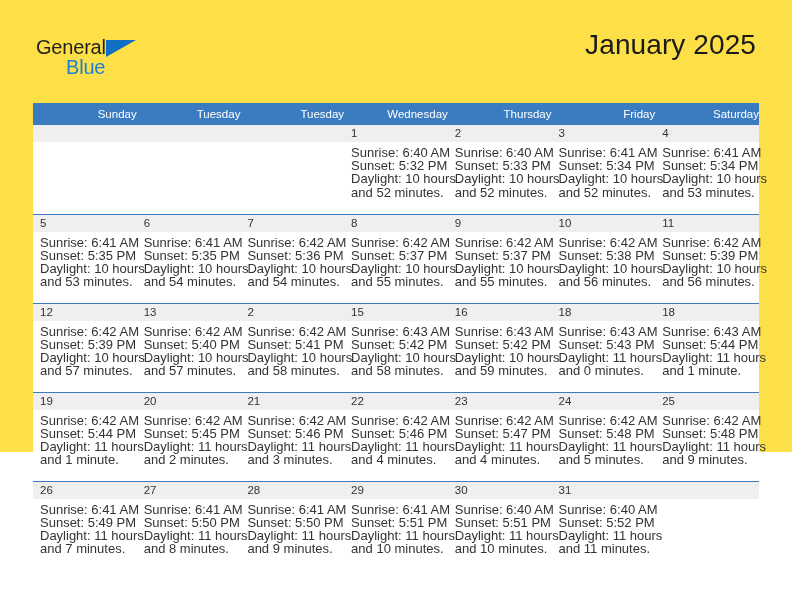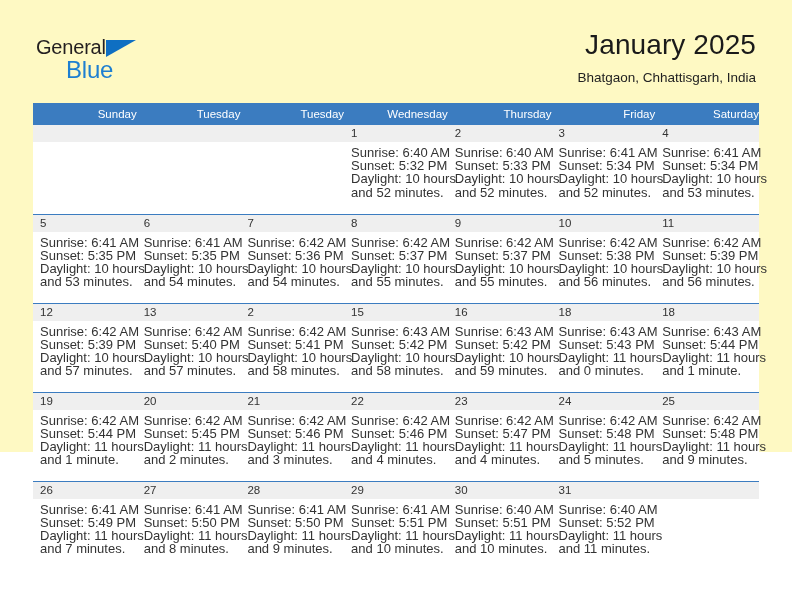--- a/index.html
+++ b/index.html
@@ -7,21 +7,21 @@
     width: 792px;
     height: 612px;
     background: #ffffff;
     font-family: "Liberation Sans", sans-serif;
     -webkit-font-smoothing: antialiased;
   }
   .page {
     position: relative;
     width: 792px;
     height: 452px;
-    background: #fef9c3;
+    background: #fde047;
   }
 
   
   .header {
     position: absolute;
     left: 36px;
     top: 28px;
     right: 36px;
     height: 70px;
   }
@@ -47,21 +47,21 @@
     top: 4px;
     width: 0;
     height: 0;
     border-left: 30px solid #0f6fc2;
     border-bottom: 17px solid transparent;
   }
   .logo-blue {
     position: absolute;
     left: 30px;
     top: 20px;
-    font-size: 24px;
+    font-size: 20px;
     color: #1d7fd1;
     letter-spacing: -0.2px;
   }
 
   .titles {
     position: absolute;
     right: 0;
     top: 0;
     text-align: right;
   }
@@ -134,21 +134,20 @@
   <div class="header">
 
     <div class="logo">
       <span class="logo-general">General</span>
       <span class="logo-tri"></span>
       <span class="logo-blue">Blue</span>
     </div>
 
     <div class="titles">
       <div class="month-title">January 2025</div>
-      <div class="location">Bhatgaon, Chhattisgarh, India</div>
     </div>
 
   </div>
 
   <div class="calendar">
     <table class="cal">
       <thead>
         <tr id="hdr-row">
             <th>Sunday</th>
             <th>Tuesday</th>

